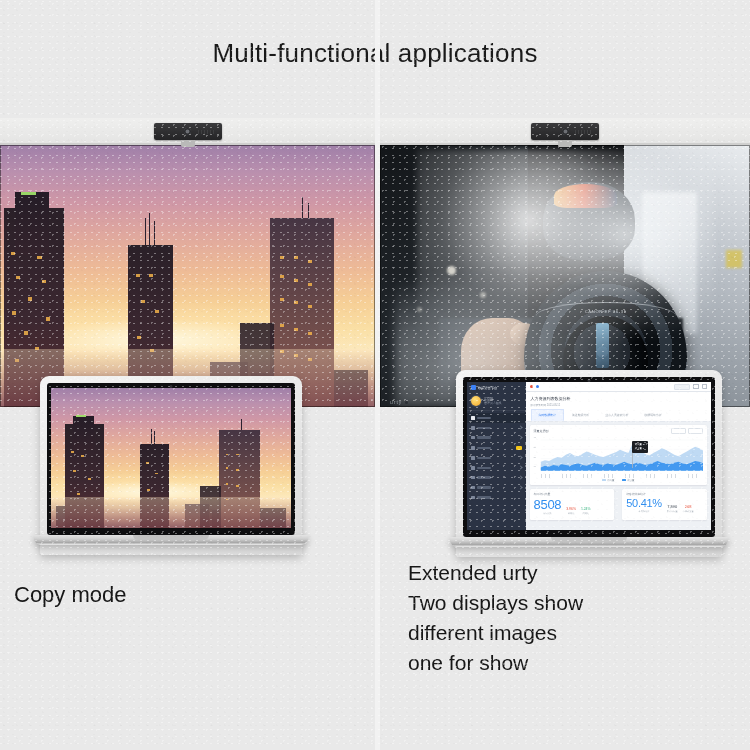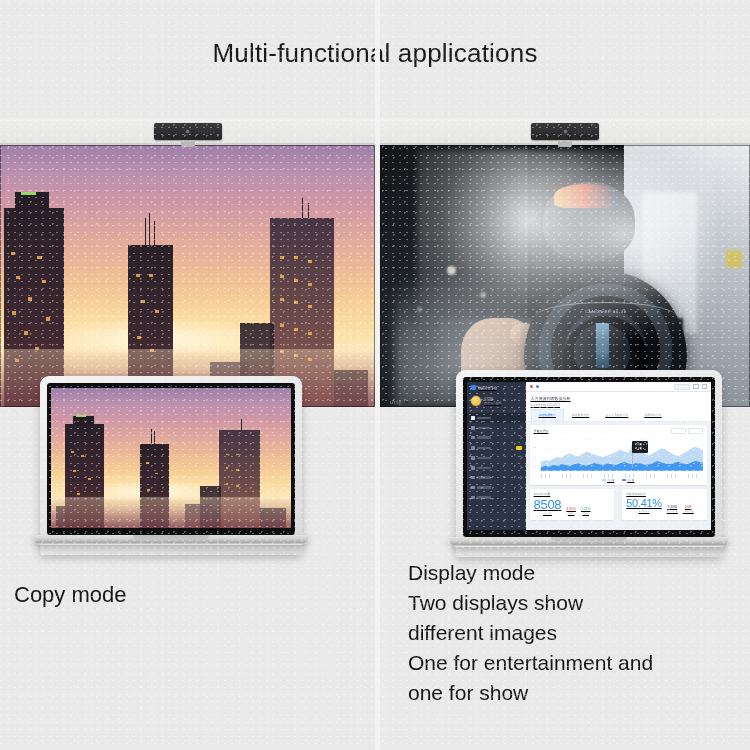--- a/index.html
+++ b/index.html
@@ -161,21 +161,21 @@
     position:absolute;left:24%;top:26%;width:52%;height:52%;border-radius:50%;
     background:radial-gradient(circle at 46% 40%, #6e7a86 0 8%, #1b2128 8% 40%, #070a0d 40% 100%);
     box-shadow:inset 0 0 8px rgba(0,0,0,.9);
   }
   .photo .lens .flare{
     position:absolute;left:44%;top:30%;width:8%;height:26%;
     background:linear-gradient(180deg,#7fb6d8,#2b4a63);border-radius:2px;opacity:.9;filter:blur(.4px);
   }
 
   
-  .dash{position:absolute;inset:0;background:#f1f3f6;display:flex;font-size:3px;text-decoration:underline;}
+  .dash{position:absolute;inset:0;background:#f1f3f6;display:flex;font-size:3px;}
   .dash .side{width:24%;background:#2b3344;color:#9aa3b2;padding:3px 0 0 0;}
   .dash .brand{display:flex;align-items:center;gap:2px;padding:0 4px 3px 4px;color:#e6eaf0;font-size:3.2px;}
   .dash .brand .logo{width:5px;height:5px;border-radius:1px;background:#3c81f6;}
   .dash .user{display:flex;align-items:center;gap:3px;padding:3px 4px 4px 4px;border-bottom:1px solid rgba(255,255,255,.06);}
   .dash .user .av{width:10px;height:10px;border-radius:50%;background:radial-gradient(circle at 40% 35%,#ffe07a,#f0a52a);box-shadow:0 0 0 1px #3f4a5e;}
   .dash .user .ut{line-height:1.5;}
   .dash .user .ut b{display:block;color:#e9edf3;font-weight:400;}
   .dash .nav{padding-top:2px;}
   .dash .nav .it{display:flex;align-items:center;justify-content:space-between;padding:3.2px 4px;}
   .dash .nav .it .lbl{display:flex;align-items:center;gap:2.5px;}
@@ -631,22 +631,21 @@
 
           </div>
         </div>
         <div class="base">
           <span class="notch"></span>
         </div>
       </div>
     </div>
 
     <div class="caption cap-right" style="left:28px;top:440px;">
-      <div class="line">Display mode</div>
+      <div class="line">Extended urty</div>
       <div class="line">Two displays show</div>
       <div class="line">different images</div>
-      <div class="line">One for entertainment and</div>
       <div class="line">one for show</div>
     </div>
   </div>
 
   <div class="texture"></div>
 </div>
 
 </body></html>

